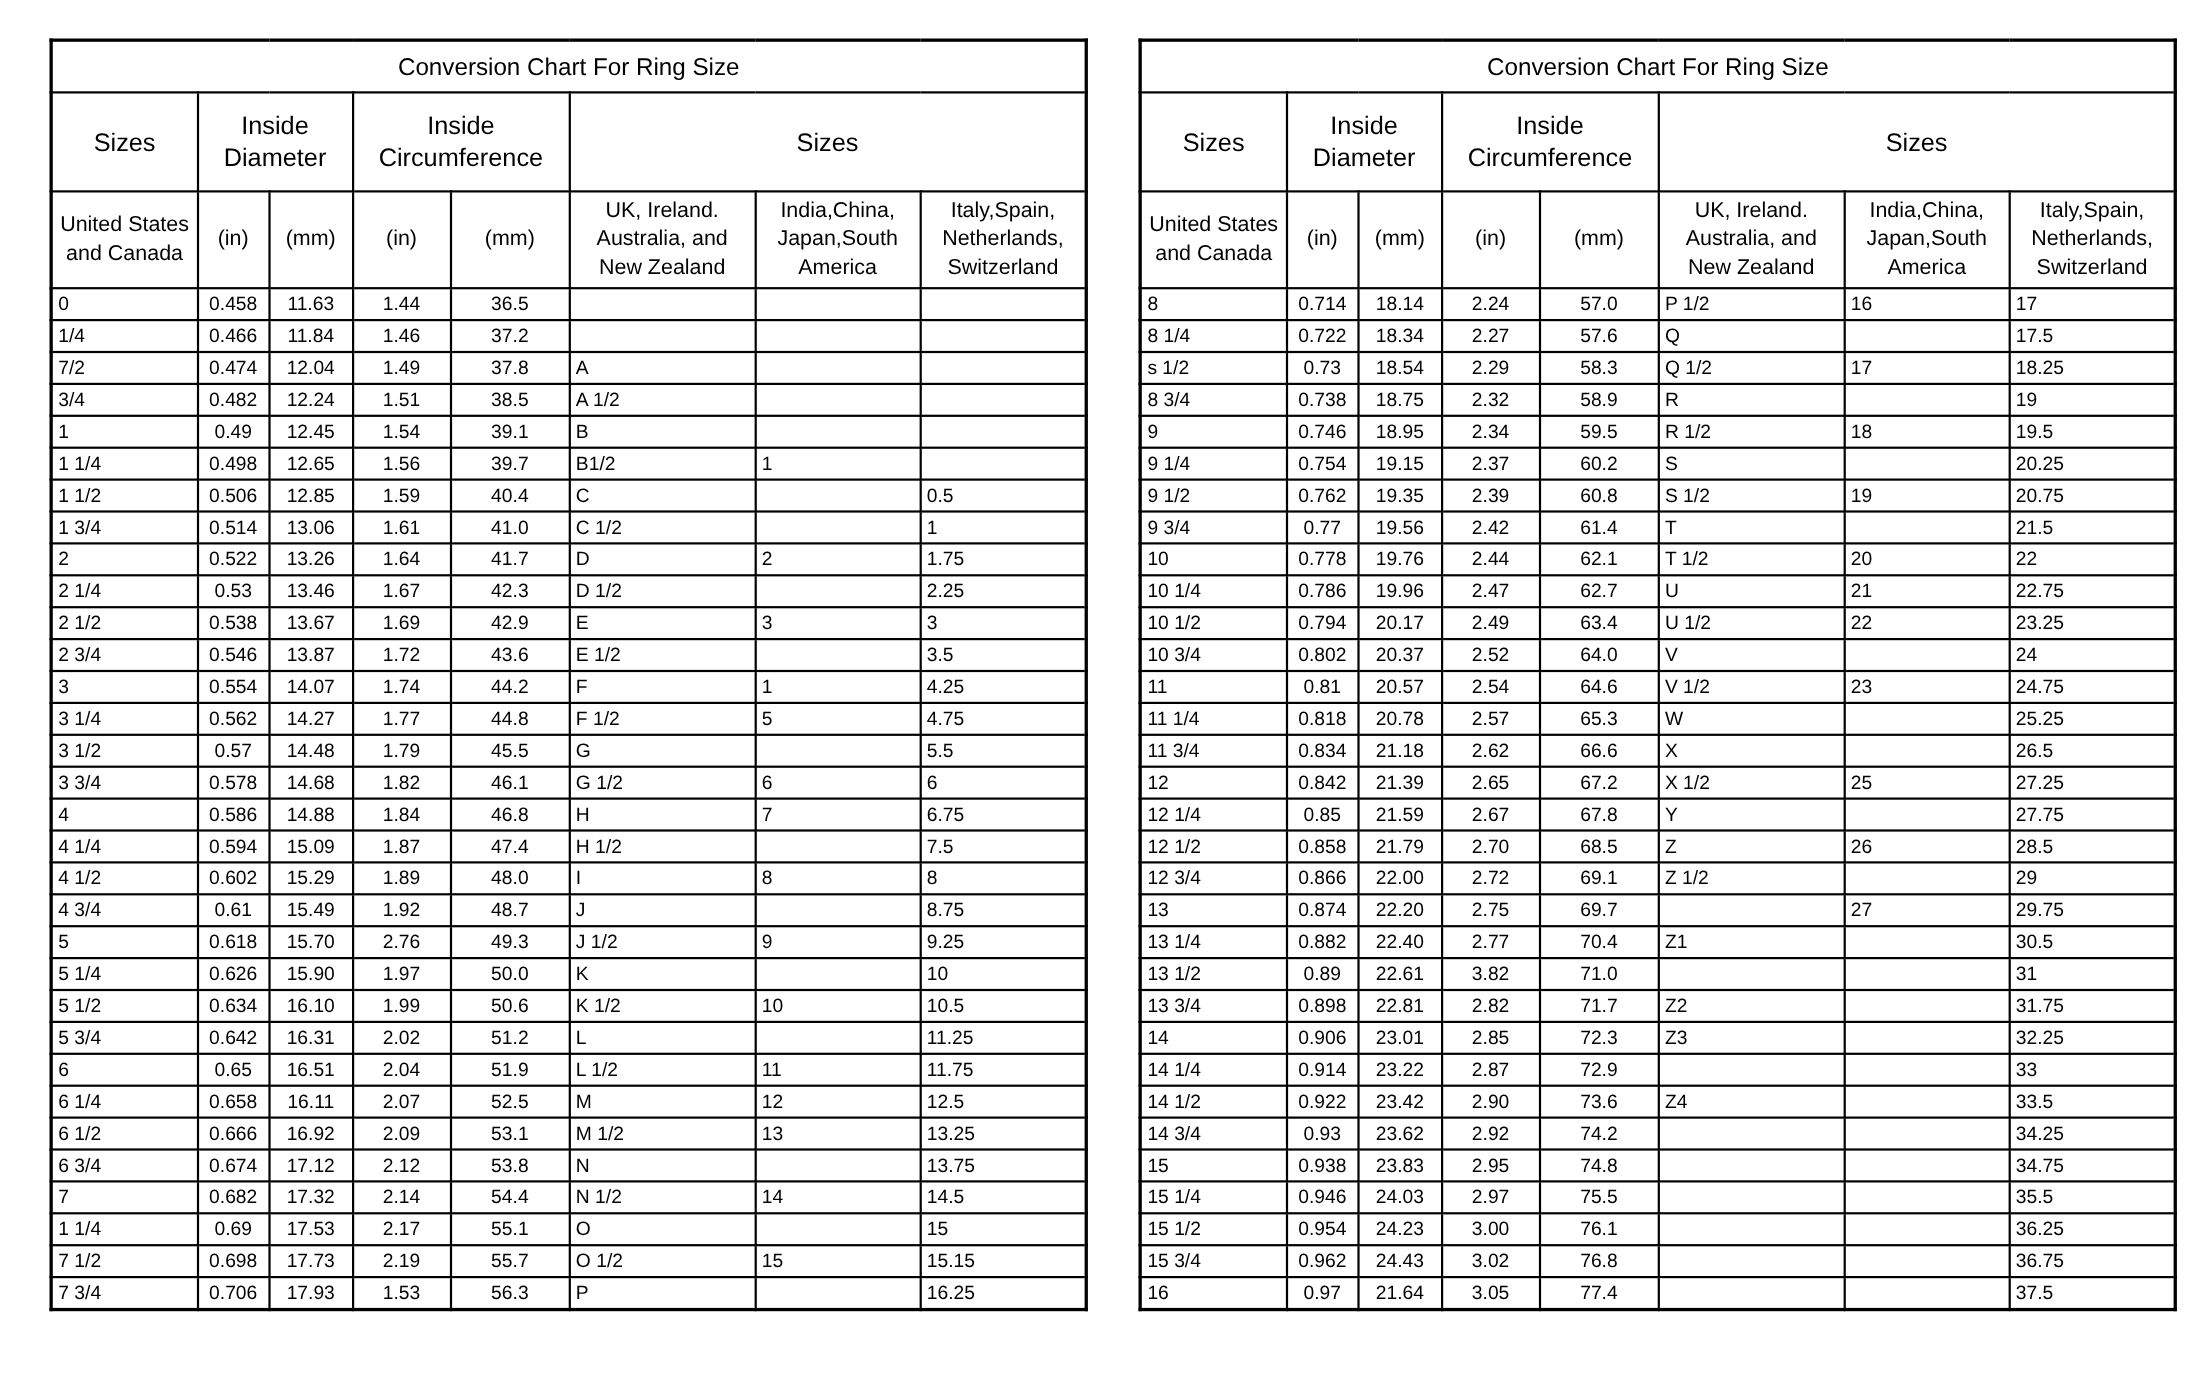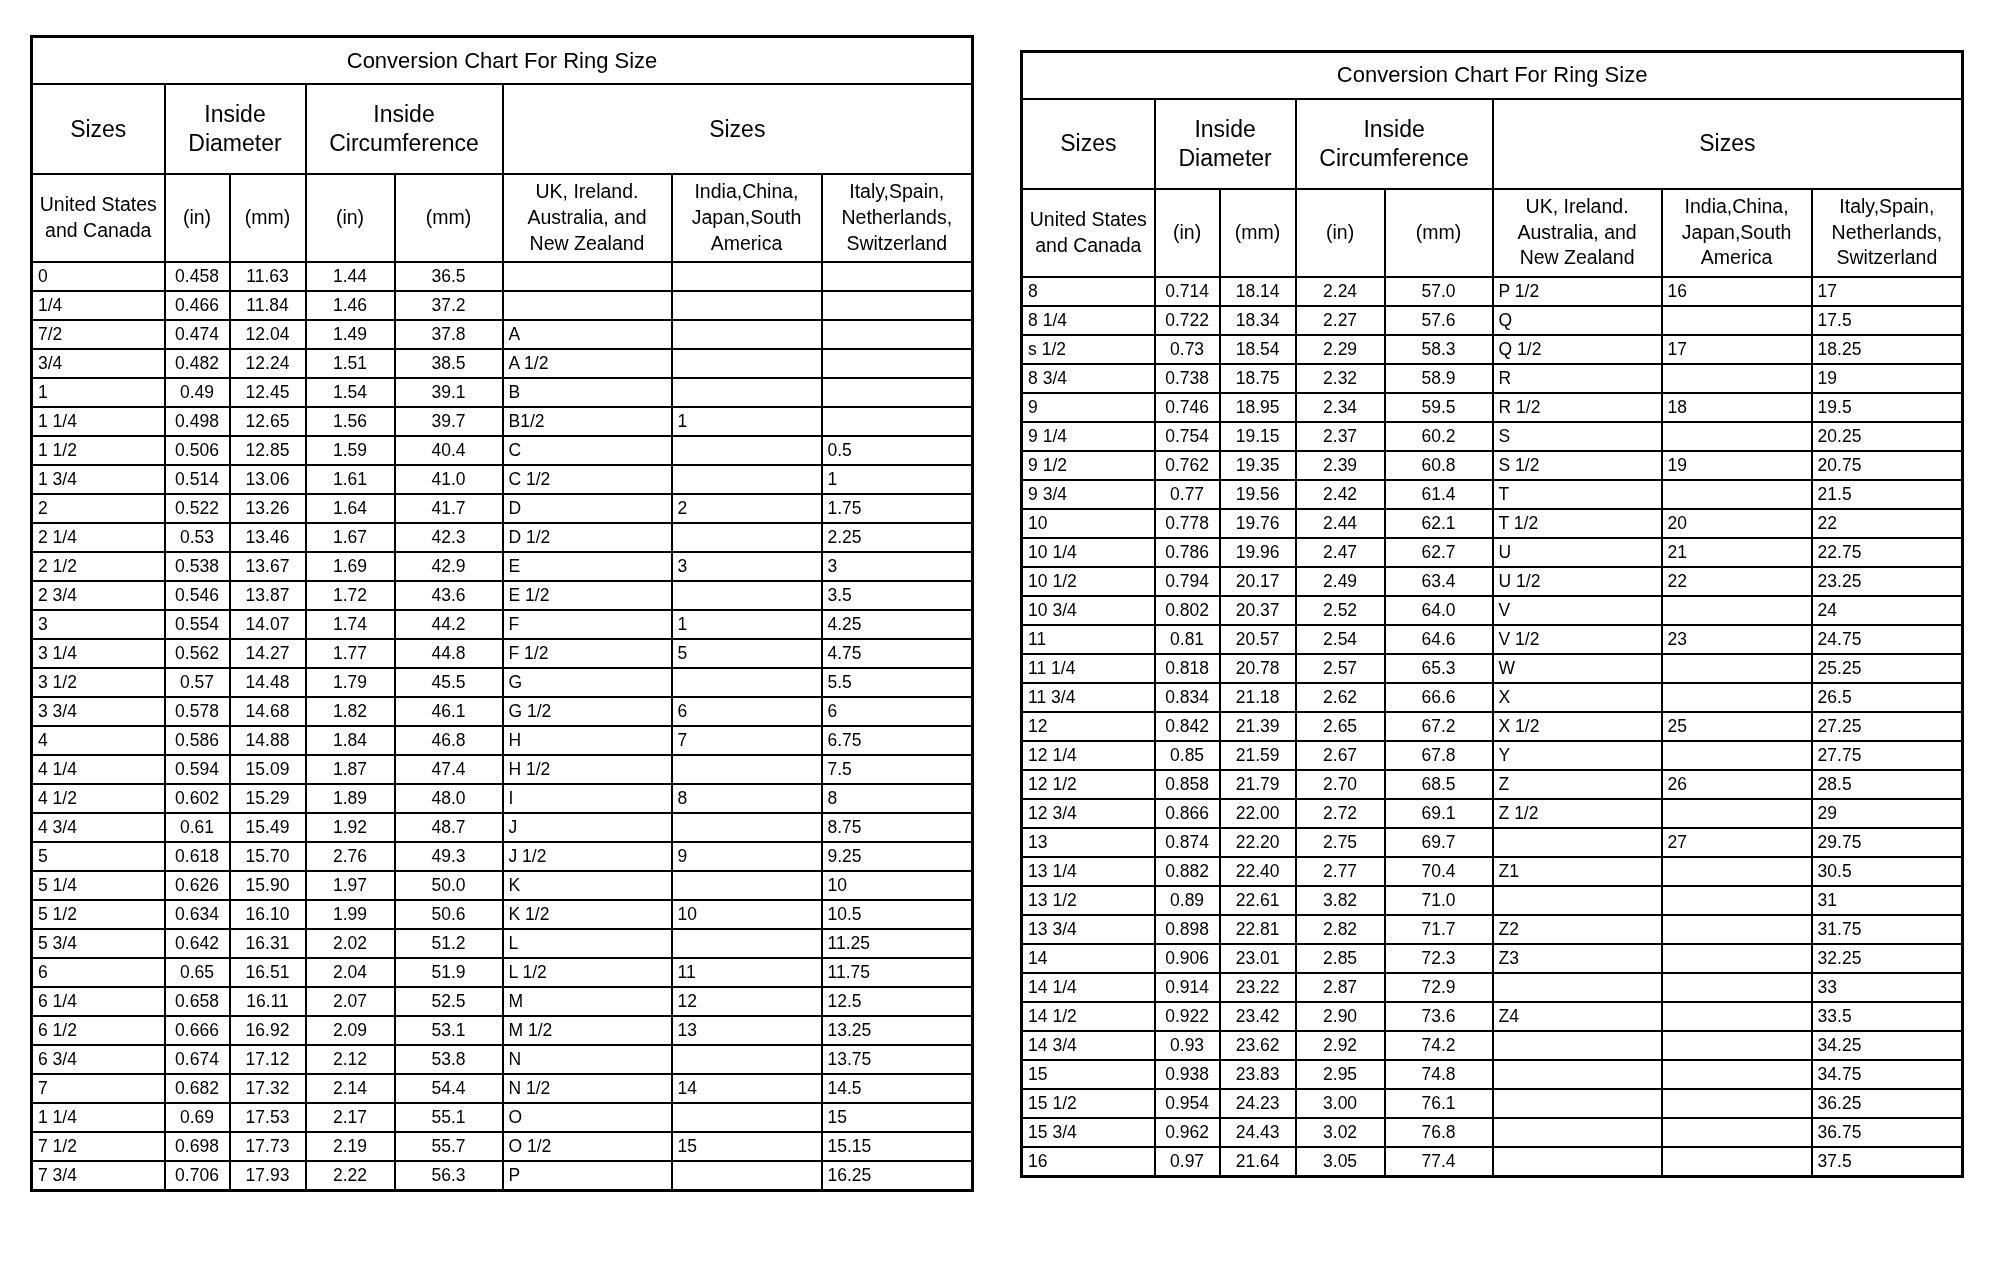--- a/index.html
+++ b/index.html
@@ -7,22 +7,22 @@
     padding: 0;
     background: #ffffff;
     width: 2000px;
     height: 1264px;
     font-family: "Liberation Sans", sans-serif;
     color: #000000;
     -webkit-font-smoothing: antialiased;
   }
   .charts {
     display: flex;
-    align-items: center;
-    padding: 35px 0 0 30px;
+    align-items: flex-end;
+    padding: 35px 0 0 45px;
     gap: 46px;
   }
   table.ring-table {
     border-collapse: collapse;
     table-layout: fixed;
     width: 941px;
     border: 3px solid #000;
   }
   table.ring-table th,
   table.ring-table td {
@@ -402,21 +402,21 @@
           <td class="c3">2.19</td>
           <td class="c4">55.7</td>
           <td class="c5">O 1/2</td>
           <td class="c6">15</td>
           <td class="c7">15.15</td>
         </tr>
         <tr>
           <td class="c0">7 3/4</td>
           <td class="c1">0.706</td>
           <td class="c2">17.93</td>
-          <td class="c3">2.22</td>
+          <td class="c3">1.53</td>
           <td class="c4">56.3</td>
           <td class="c5">P</td>
           <td class="c6"></td>
           <td class="c7">16.25</td>
         </tr>
       </tbody>
   </table>
 
   <table class="ring-table">
     <colgroup>
@@ -725,20 +725,30 @@
           <td class="c0">15</td>
           <td class="c1">0.938</td>
           <td class="c2">23.83</td>
           <td class="c3">2.95</td>
           <td class="c4">74.8</td>
           <td class="c5"></td>
           <td class="c6"></td>
           <td class="c7">34.75</td>
         </tr>
         <tr>
+          <td class="c0">15 1/4</td>
+          <td class="c1">0.946</td>
+          <td class="c2">24.03</td>
+          <td class="c3">2.97</td>
+          <td class="c4">75.5</td>
+          <td class="c5"></td>
+          <td class="c6"></td>
+          <td class="c7">35.5</td>
+        </tr>
+        <tr>
           <td class="c0">15 1/2</td>
           <td class="c1">0.954</td>
           <td class="c2">24.23</td>
           <td class="c3">3.00</td>
           <td class="c4">76.1</td>
           <td class="c5"></td>
           <td class="c6"></td>
           <td class="c7">36.25</td>
         </tr>
         <tr>

